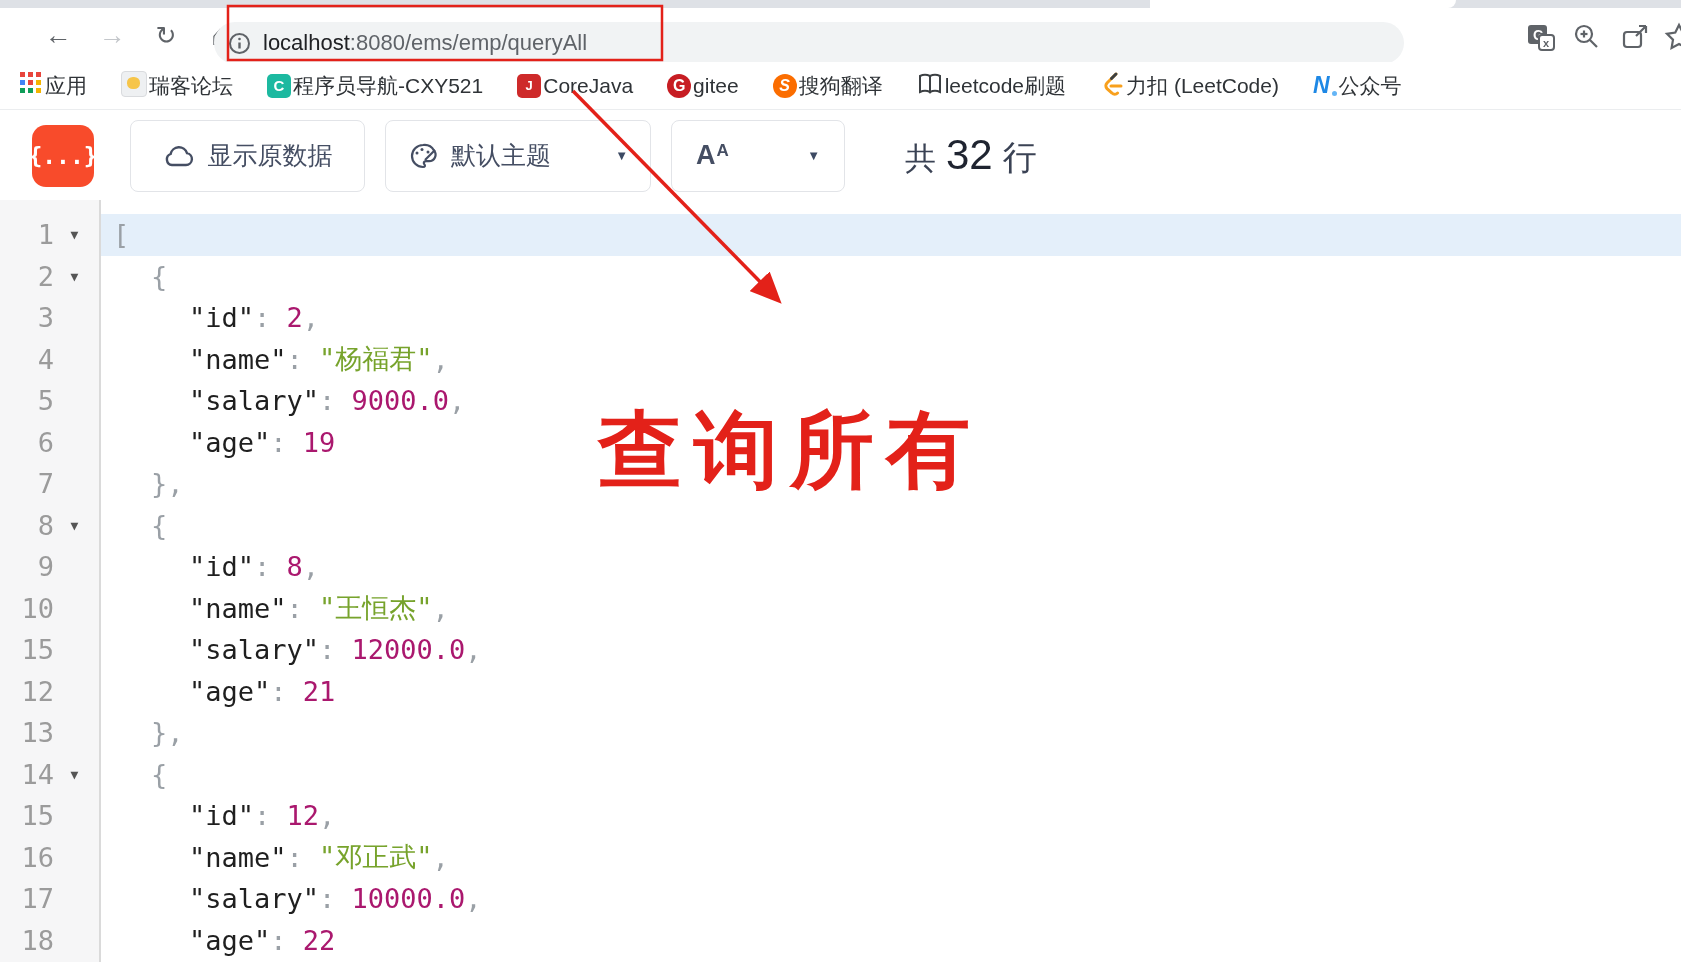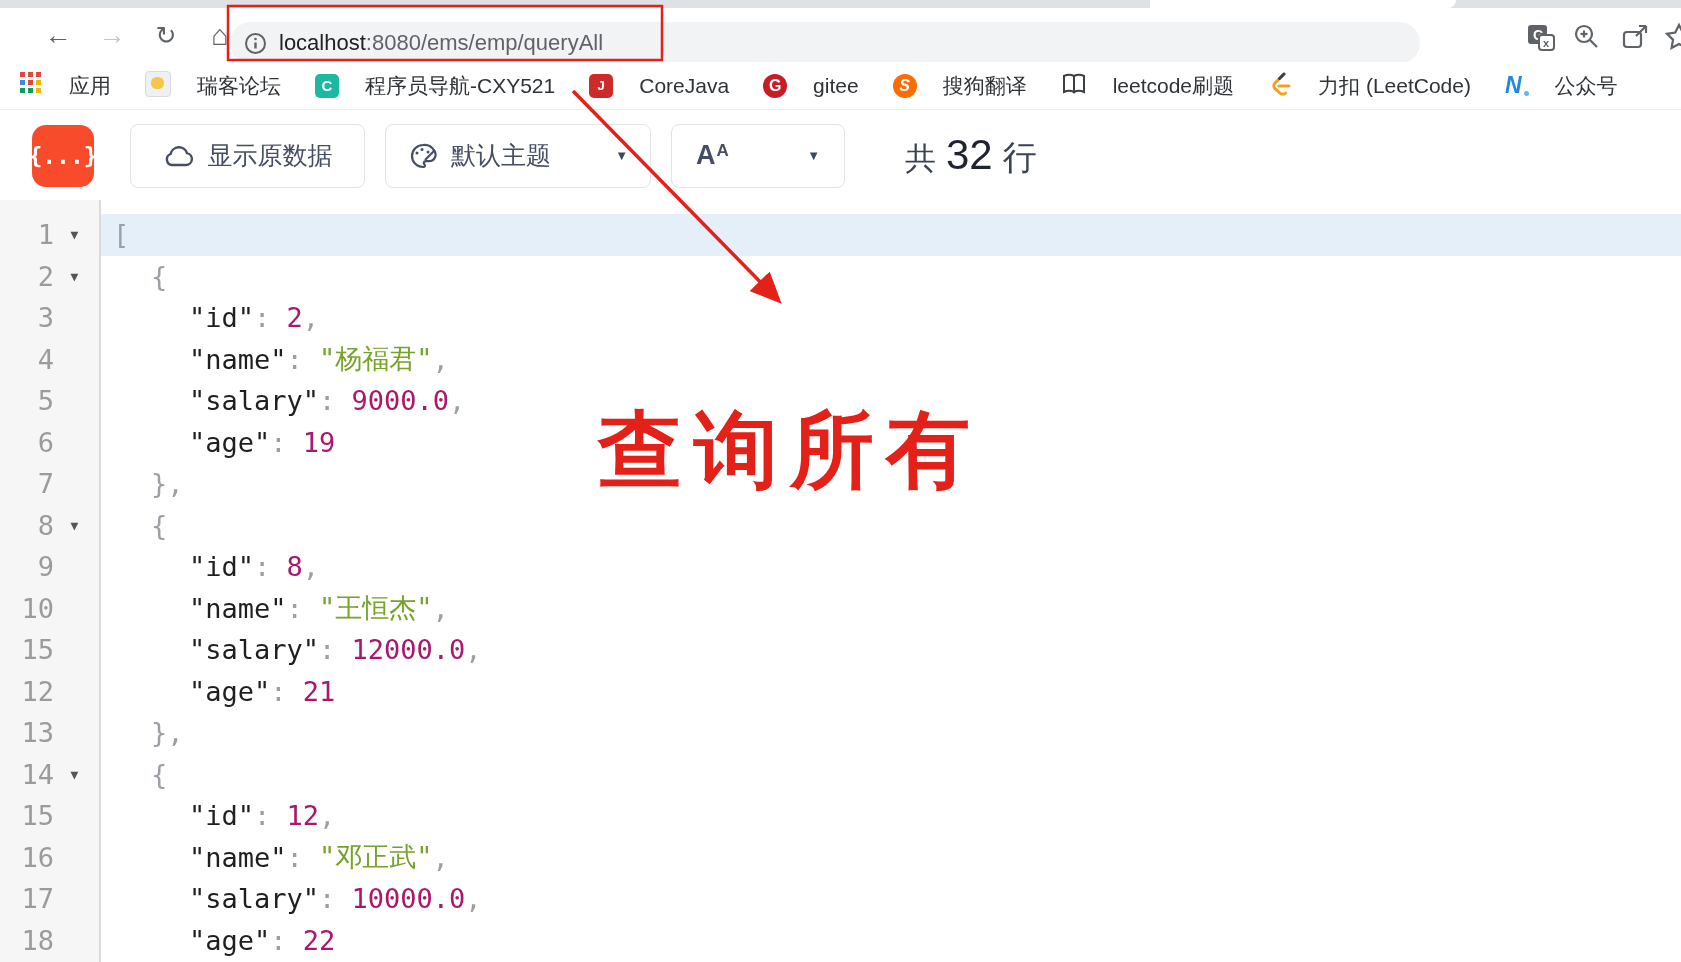--- a/index.html
+++ b/index.html
@@ -12,30 +12,30 @@
   .tabstrip{position:absolute;left:0;top:0;width:1681px;height:8px;background:#dee1e6;}
   .tab-bottom{position:absolute;left:1150px;top:0;width:306px;height:8px;background:#fff;border-radius:0 0 12px 0;}
   
   .navbar{position:absolute;left:0;top:8px;width:1681px;height:54px;background:#fff;}
   .nav-ic{position:absolute;top:7px;width:40px;height:40px;display:flex;align-items:center;justify-content:center;
           font-size:27px;color:#5f6368;border-radius:50%;}
   .nav-back{left:38px;}
   .nav-fwd{left:92px;color:#c4c7cb;}
   .nav-reload{left:146px;font-size:25px;}
   .nav-home{left:200px;font-size:29px;}
-  .url-pill{position:absolute;left:230px;top:14px;width:1190px;height:42px;background:#f1f3f4;border-radius:21px;
+  .url-pill{position:absolute;left:214px;top:14px;width:1190px;height:42px;background:#f1f3f4;border-radius:21px;
             display:flex;align-items:center;padding-left:14px;box-sizing:border-box;}
   .url-info{flex:0 0 auto;margin-right:12px;display:flex;align-items:center;}
   .url-text{font-size:22px;color:#5f6368;white-space:nowrap;}
   .url-text .host{color:#202124;}
   .top-ic{position:absolute;top:14px;width:30px;height:30px;color:#5f6368;}
   
   .bookmarks{position:absolute;left:0;top:62px;width:1681px;height:48px;background:#fff;
              border-bottom:1px solid #ebedef;display:flex;align-items:center;padding-left:20px;box-sizing:border-box;gap:34px;}
-  .bm-item{display:flex;align-items:center;gap:26px;white-space:nowrap;cursor:pointer;}
+  .bm-item{display:flex;align-items:center;gap:2px;white-space:nowrap;cursor:pointer;}
   .bm-label{font-size:21px;color:#2f3337;}
   .bm-ic{width:24px;height:24px;border-radius:5px;display:inline-flex;align-items:center;justify-content:center;
          font-weight:bold;font-size:15px;flex:0 0 auto;position:relative;font-family:"Liberation Sans",sans-serif;}
   .ic-cnav{background:#1cb9a0;color:#fff;}
   .ic-java{background:#ce2a2a;color:#fff;font-size:13px;}
   .ic-gitee{background:#c71d23;color:#fff;border-radius:50%;font-size:16px;}
   .ic-sogou{background:#fb6d00;color:#fff;border-radius:50%;font-style:italic;font-size:16px;}
   .ic-forum{background:#eef0f2;border:1px solid #d9dbde;border-radius:4px;}
   .forum-dot{position:absolute;left:5px;top:5px;width:13px;height:12px;background:#f6c54a;border-radius:45%;}
   .ic-hq{background:#151619;border-radius:5px;}
@@ -43,21 +43,21 @@
   .hq-in:after{content:"";position:absolute;right:-4px;top:-4px;width:4px;height:4px;border-radius:50%;background:#e53935;}
   .ic-wn{color:#1e88e5;font-weight:bold;font-style:italic;font-size:23px;display:inline-flex;align-items:flex-end;}
   .wn-dot{width:5px;height:5px;border-radius:50%;background:#64b5f6;margin-left:2px;margin-bottom:3px;}
   
   .fmt-toolbar{position:absolute;left:0;top:111px;width:1681px;height:89px;background:#fff;
                border-bottom:3px solid #c8c8c8;display:flex;align-items:center;box-sizing:content-box;}
   .fmt-logo{margin-left:32px;width:62px;height:62px;border-radius:14px;background:#f84b2b;color:#fff;
             display:flex;align-items:center;justify-content:center;font-size:23px;font-weight:bold;
             font-family:"DejaVu Sans Mono",monospace;flex:0 0 auto;}
   .fmt-btns{display:flex;align-items:center;margin-left:36px;gap:20px;}
-  .fbtn{height:64px;border:1px solid #e2e4e8;border-radius:8px;background:#fff;color:#454e63;font-size:25px;
+  .fbtn{height:72px;border:1px solid #e2e4e8;border-radius:8px;background:#fff;color:#454e63;font-size:25px;
         display:flex;align-items:center;justify-content:center;gap:13px;box-sizing:border-box;cursor:pointer;white-space:nowrap;}
   .fbtn.w1{width:235px;}.fbtn.w2{width:270px;}.fbtn.w3{width:351px;}
   .fbtn.w4{width:266px;justify-content:flex-start;padding:0 22px;}
   .fbtn.w5{width:174px;justify-content:flex-start;padding:0 24px;}
   .caret{font-size:13px;color:#3d4a63;margin-left:auto;}
   .aa{display:inline-flex;align-items:flex-start;color:#454e63;font-weight:bold;line-height:1;}
   .aa .a1{font-size:27px;}
   .aa .a2{font-size:17px;margin-left:1px;}
   .fmt-count{margin-left:60px;display:flex;align-items:baseline;gap:10px;white-space:nowrap;color:#3a4254;}
   .fmt-count .pre{font-size:31px;}

